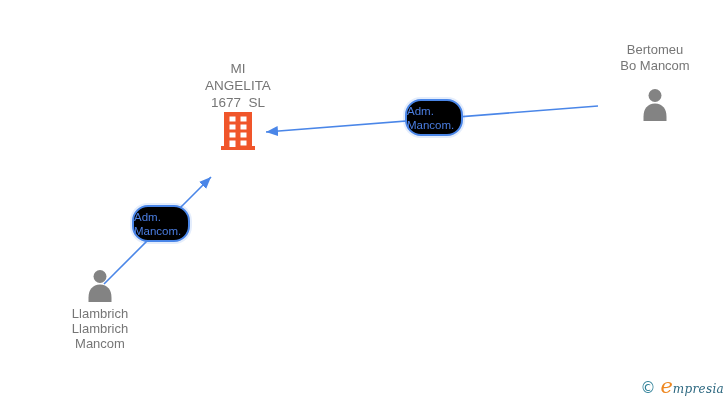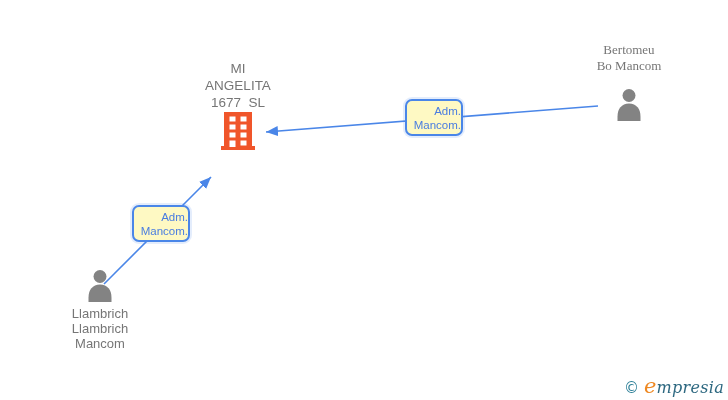--- a/index.html
+++ b/index.html
@@ -14,45 +14,45 @@
 
   .node{position:absolute;z-index:2;text-align:center;cursor:pointer;}
   .name-line{color:var(--name-text,#767676);font-size:13.5px;line-height:17px;white-space:pre;}
   .person-name-line{color:var(--name-text,#767676);font-size:13px;line-height:16px;white-space:pre;}
   .person-name-line.small{line-height:15px;}
 
   .company-node{left:171px;top:60px;width:134px;}
   .building-icon{display:block;margin:1px auto 0;}
   .building-icon .bfill{fill:var(--building,#f0552a);}
 
-  .person-node-top{left:569px;top:42px;width:120px;font-family:Liberation Serif, serif;}
+  .person-node-top{left:595px;top:42px;width:120px;}
   .person-node-bottom{left:40px;top:269px;width:120px;}
   .person-icon{display:block;margin:0 auto;}
   .person-node-top .person-icon{margin-top:14px;}
   .person-node-bottom .person-text{margin-top:4px;}
   .person-icon .pfill{fill:var(--person,#838383);}
 
   .relation-label{
     position:absolute;z-index:3;width:58px;height:37px;box-sizing:border-box;
-    background:#fef9c3;border:2px solid var(--label-border,#4a86e8);border-radius:7px;
-    display:flex;flex-direction:column;align-items:flex-end;justify-content:center;
+    background:#000000;border:2px solid var(--label-border,#4a86e8);border-radius:16px;
+    display:flex;flex-direction:column;align-items:flex-start;justify-content:center;
     box-shadow:0 0 0 2px rgba(74,134,232,0.15);cursor:pointer;
   }
   .relation-label .rl-line{
     color:var(--label-text,#4a7de0);font-size:11.5px;line-height:14px;white-space:pre;
   }
   .relation-label-1{left:405px;top:99px;}
   .relation-label-2{left:132px;top:205px;}
 
   .logo{
     position:absolute;right:4px;bottom:3px;z-index:2;display:flex;align-items:baseline;cursor:pointer;
   }
   .logo .copyright{color:var(--logo-copyright,#2e8098);font-size:15px;margin-right:5px;font-family:"DejaVu Sans", sans-serif;}
   .logo .logo-e{color:var(--logo-e,#ee8822);font-size:21px;font-style:italic;font-family:"DejaVu Serif", serif;line-height:18px;}
-  .logo .logo-rest{color:var(--logo-word,#2d6880);font-size:16px;font-style:italic;font-family:"DejaVu Serif", serif;letter-spacing:0.3px;}
+  .logo .logo-rest{color:var(--logo-word,#2d6880);font-size:12px;font-style:italic;font-family:"DejaVu Serif", serif;letter-spacing:0.3px;}
 </style>
 </head>
 <body>
 
 <div class="canvas">
 
   <svg class="edges-layer" width="728" height="400" viewBox="0 0 728 400">
     <defs>
       <marker id="arrow" markerUnits="userSpaceOnUse" markerWidth="14" markerHeight="12" refX="12" refY="5" orient="auto">
         <path class="edge-arrowhead" d="M0,0 L12,5 L0,10 Z"></path>

